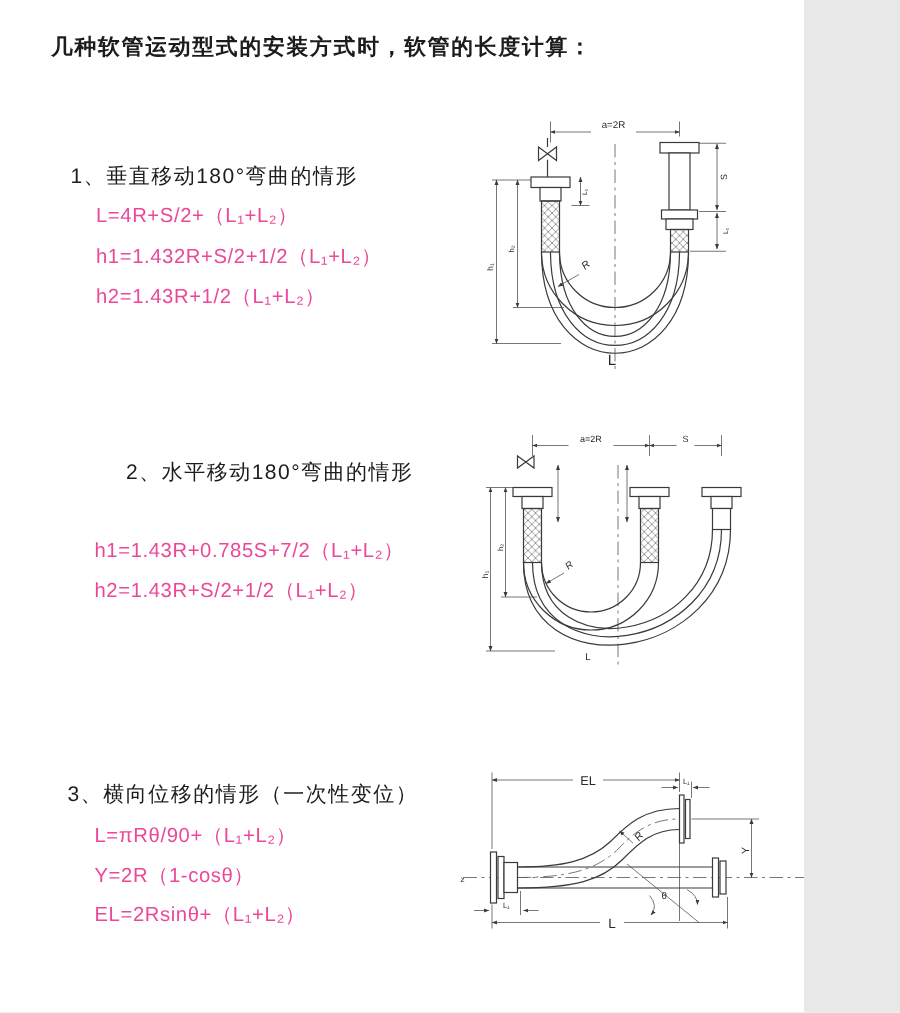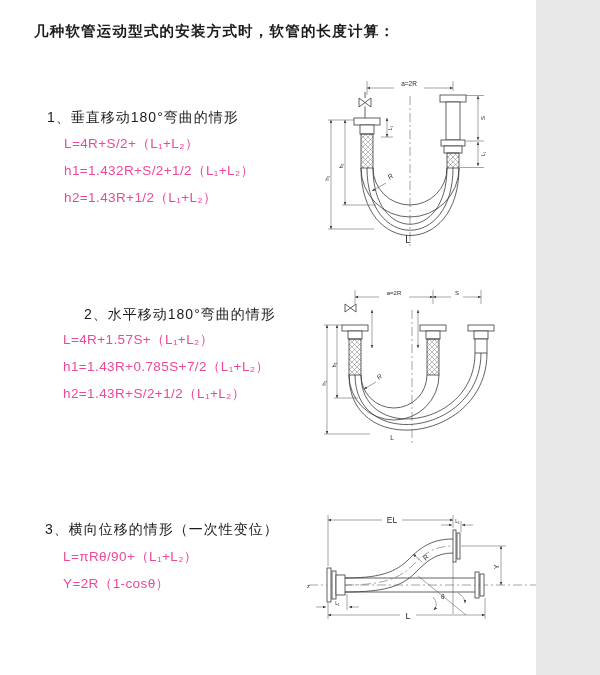--- a/index.html
+++ b/index.html
@@ -20,27 +20,27 @@
 <div class="page">
 
   <div class="title">几种软管运动型式的安装方式时，软管的长度计算：</div>
 
   <div class="heading" style="left:47px;top:109px;">1、垂直移动180°弯曲的情形</div>
   <div class="formula" style="left:64px;top:135px;">L=4R+S/2+（L₁+L₂）</div>
   <div class="formula" style="left:64px;top:162px;">h1=1.432R+S/2+1/2（L₁+L₂）</div>
   <div class="formula" style="left:64px;top:189px;text-align:right;">h2=1.43R+1/2（L₁+L₂）</div>
 
   <div class="heading" style="left:45px;top:306px;margin-left:39px;">2、水平移动180°弯曲的情形</div>
-  <div class="formula" style="left:63px;top:331px;">L=4R+1.57S+（L₁+L₂）</div>
   <div class="formula" style="left:63px;top:358px;">h1=1.43R+0.785S+7/2（L₁+L₂）</div>
   <div class="formula" style="left:63px;top:385px;">h2=1.43R+S/2+1/2（L₁+L₂）</div>
 
   <div class="heading" style="left:45px;top:521px;">3、横向位移的情形（一次性变位）</div>
   <div class="formula" style="left:63px;top:548px;">L=πRθ/90+（L₁+L₂）</div>
   <div class="formula" style="left:63px;top:575px;text-align:center;">Y=2R（1-cosθ）</div>
+  <div class="formula" style="left:63px;top:601px;">EL=2Rsinθ+（L₁+L₂）</div>
 
   <svg style="left:308px;top:72px;" width="265" height="180" viewBox="0 0 265 180">
     <defs>
       <pattern id="d1h" patternUnits="userSpaceOnUse" width="5" height="5">
         <path d="M0,0 L5,5 M5,0 L0,5" stroke="#7a7a7a" stroke-width="0.5"></path>
       </pattern>
       <marker id="d1a" viewBox="0 0 8 8" refX="7.5" refY="4" markerWidth="7" markerHeight="7" orient="auto-start-reverse">
         <path d="M0,1 L8,4 L0,7 Z" fill="#3a3a3a"></path>
       </marker>
     </defs>

